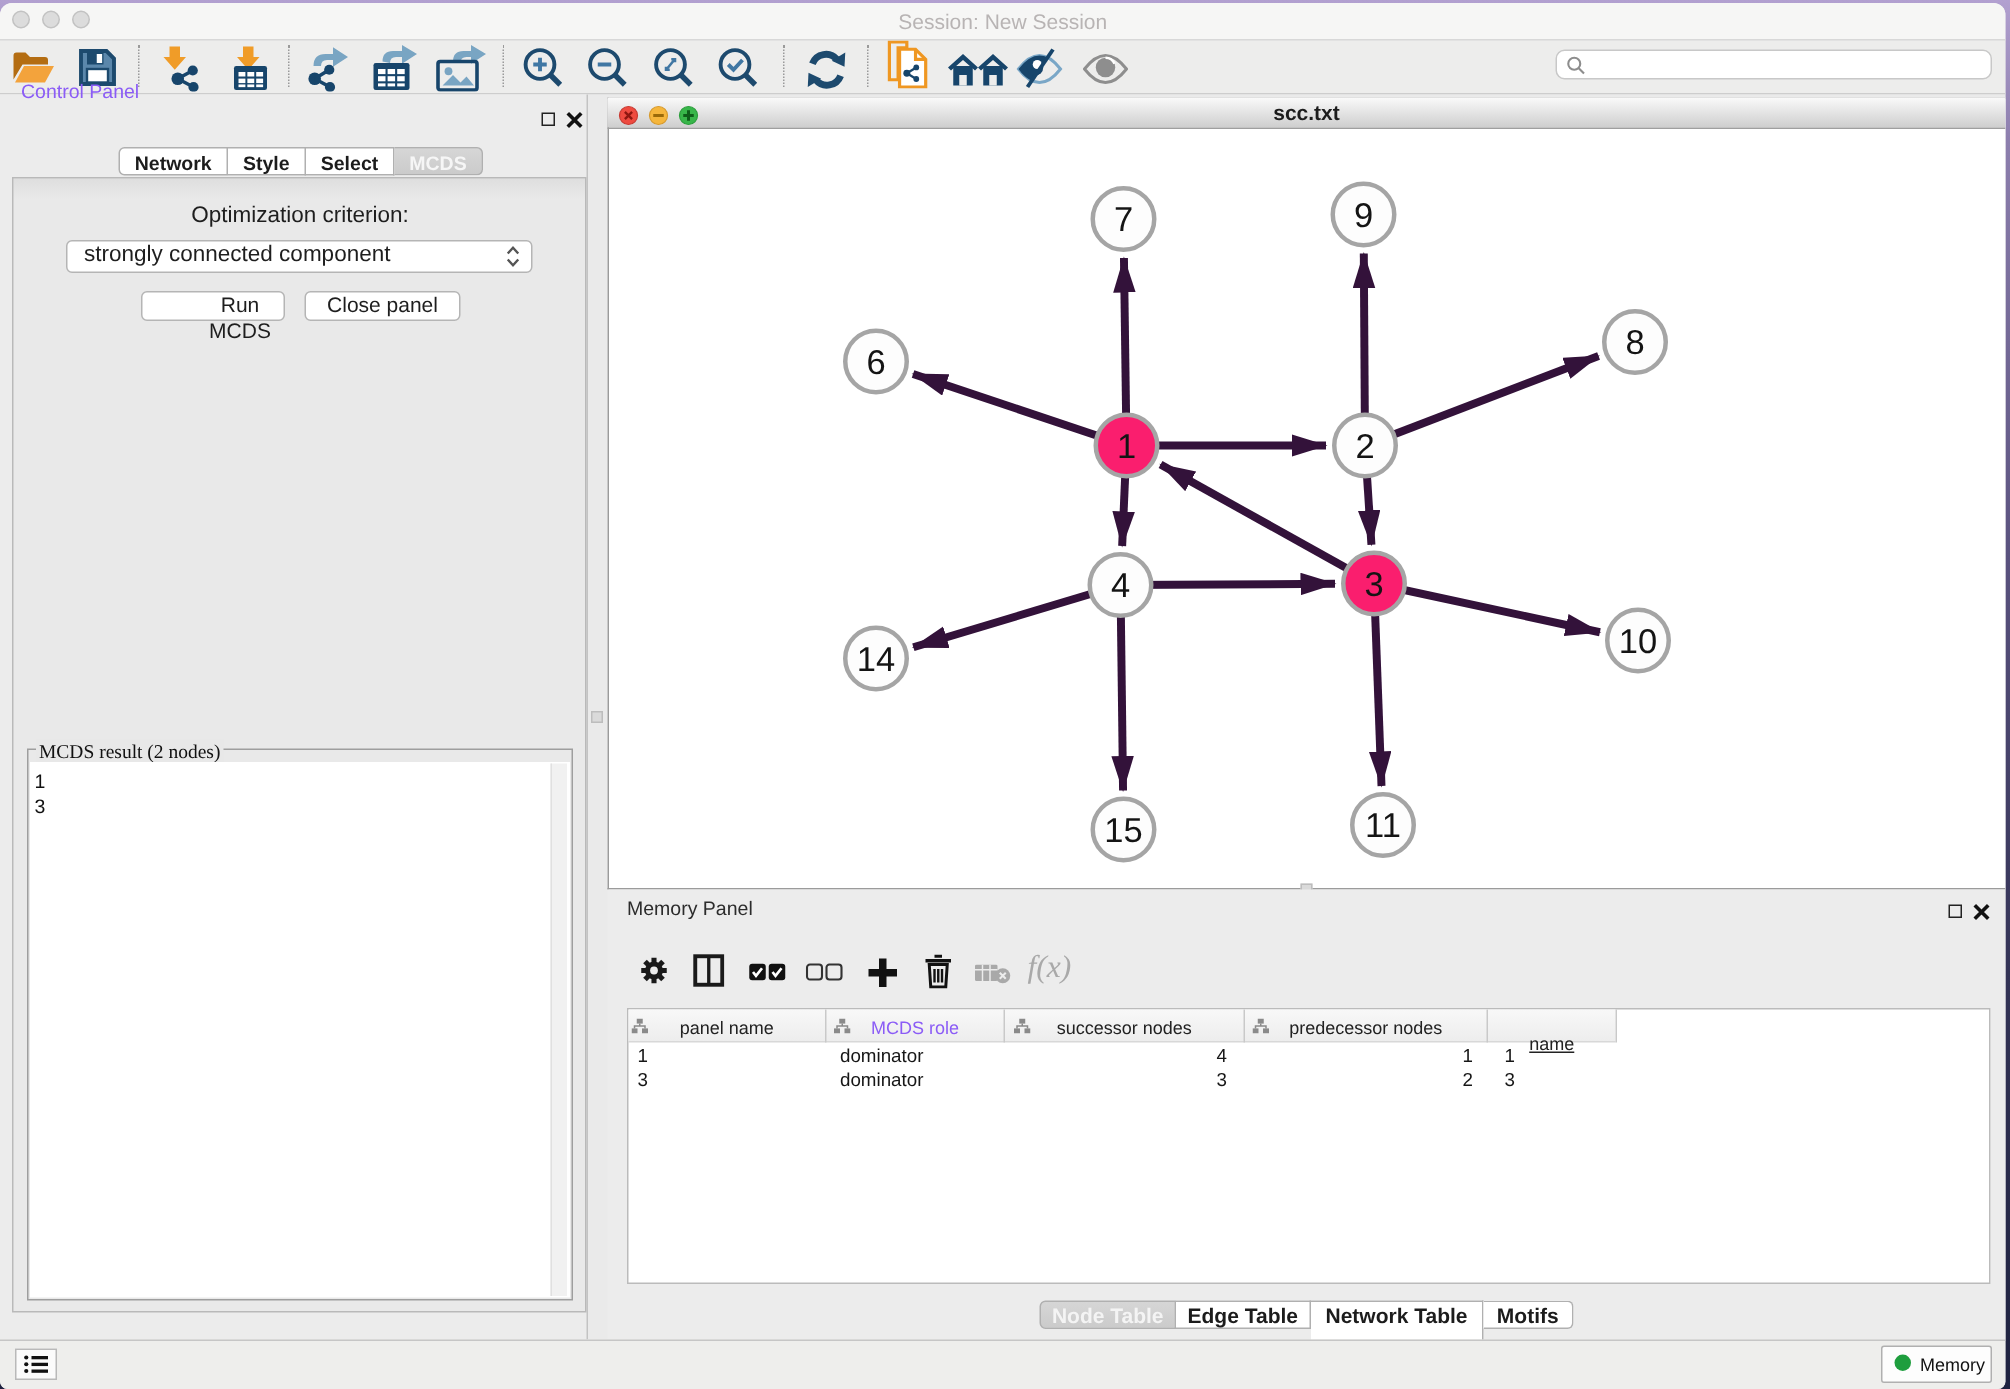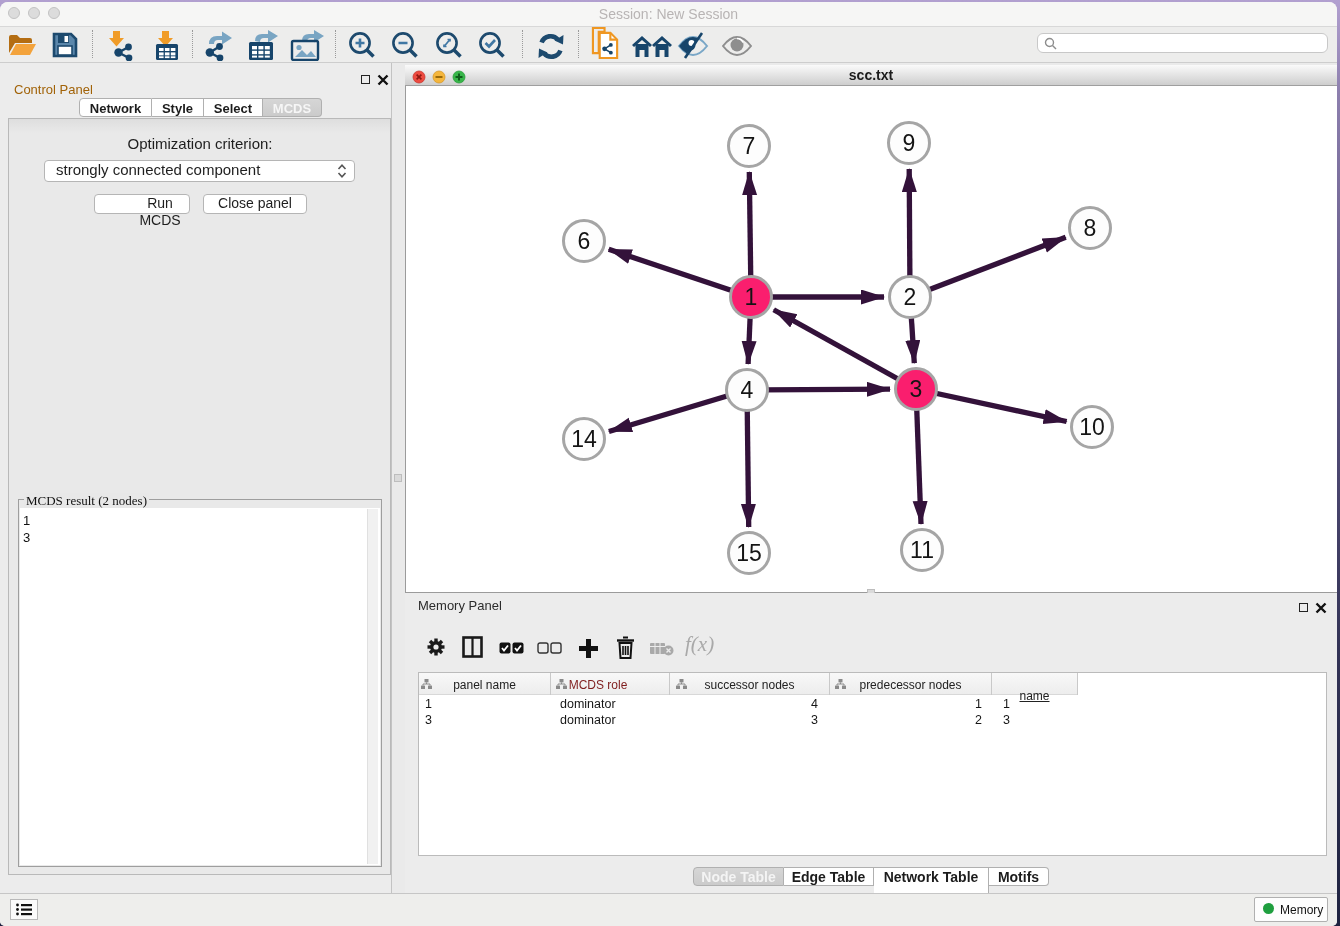--- a/index.html
+++ b/index.html
@@ -187,21 +187,21 @@
 <div class="a" style="left:1037px;top:31px;width:291px;height:20px;background:#fff;border:1px solid #c8c8c8;border-radius:6px;">
 <svg width="14" height="14" style="position:absolute;left:6px;top:3px" viewBox="0 0 14 14">
         <circle cx="5.5" cy="5.5" r="4" fill="none" stroke="#8d8d8d" stroke-width="1.4"></circle>
         <line x1="8.5" y1="8.5" x2="12" y2="12" stroke="#8d8d8d" stroke-width="1.4"></line>
       </svg>
 </div>
 
 <div class="a" style="left:0;top:61px;width:1337px;height:830px;background:#eaeaea;"></div>
 
 <div class="a" style="left:0;top:61px;width:392px;height:830px;background:#ececec;border-right:1px solid #c3c3c3;"></div>
-<div class="a" style="left:14px;top:80px;font-size:13px;color:#a16207;">Control Panel</div>
+<div class="a" style="left:14px;top:51px;font-size:13px;color:#8b5cf6;">Control Panel</div>
 <div class="a" style="left:361px;top:73px;width:9px;height:9px;border:1.5px solid #222;"></div>
 <svg class="a" style="left:377px;top:72px" width="12" height="12" viewBox="0 0 12 12">
       <path d="M1.5 1.5 L10.5 10.5 M10.5 1.5 L1.5 10.5" stroke="#111" stroke-width="2.4"></path>
     </svg>
 
 <div class="a" style="left:8px;top:116px;width:383px;height:757px;background:linear-gradient(#dedede,#e9e9e9 14px);border:1px solid #b9b9b9;"></div>
 
 <div class="seg" style="left:79px;top:96px;width:73px;height:19px;line-height:19px;border-radius:4px 0 0 4px;">Network</div>
 <div class="seg" style="left:152px;top:96px;width:52px;height:19px;line-height:19px;border-left:none;">Style</div>
 <div class="seg" style="left:204px;top:96px;width:59px;height:19px;line-height:19px;border-left:none;">Select</div>
@@ -355,21 +355,21 @@
 
 <div class="a" style="left:419px;top:671px;width:658px;height:22px;background:linear-gradient(#f8f8f8,#ededed);border-bottom:1px solid #d8d8d8;"></div>
 
 <div class="a" style="left:550px;top:671px;height:22px;border-left:1px solid #c9c9c9;"></div>
 <div class="a" style="left:669px;top:671px;height:22px;border-left:1px solid #c9c9c9;"></div>
 <div class="a" style="left:829px;top:671px;height:22px;border-left:1px solid #c9c9c9;"></div>
 <div class="a" style="left:991px;top:671px;height:22px;border-left:1px solid #c9c9c9;"></div>
 <div class="a" style="left:1077px;top:671px;height:22px;border-left:1px solid #c9c9c9;"></div>
 
 <div class="a" style="left:419px;top:676px;width:131px;text-align:center;font-size:12px;color:#222;">panel name</div>
-<div class="a" style="left:539px;top:676px;width:118px;text-align:center;font-size:12px;color:#7f1d1d;">MCDS role</div>
+<div class="a" style="left:551px;top:676px;width:118px;text-align:center;font-size:12px;color:#8b5cf6;">MCDS role</div>
 <div class="a" style="left:670px;top:676px;width:159px;text-align:center;font-size:12px;color:#222;">successor nodes</div>
 <div class="a" style="left:830px;top:676px;width:161px;text-align:center;font-size:12px;color:#222;">predecessor nodes</div>
 <div class="a" style="left:992px;top:687px;width:85px;text-align:center;font-size:12px;color:#222;text-decoration:underline;">name</div>
 
 <svg class="hdrico" style="left:421px;top:677px" viewBox="0 0 11 10">
       <g fill="#8a8a8a">
         <rect x="3.5" y="0" width="4" height="3.4"></rect>
         <rect x="0" y="6.6" width="4" height="3.4"></rect>
         <rect x="7" y="6.6" width="4" height="3.4"></rect>
       </g>

